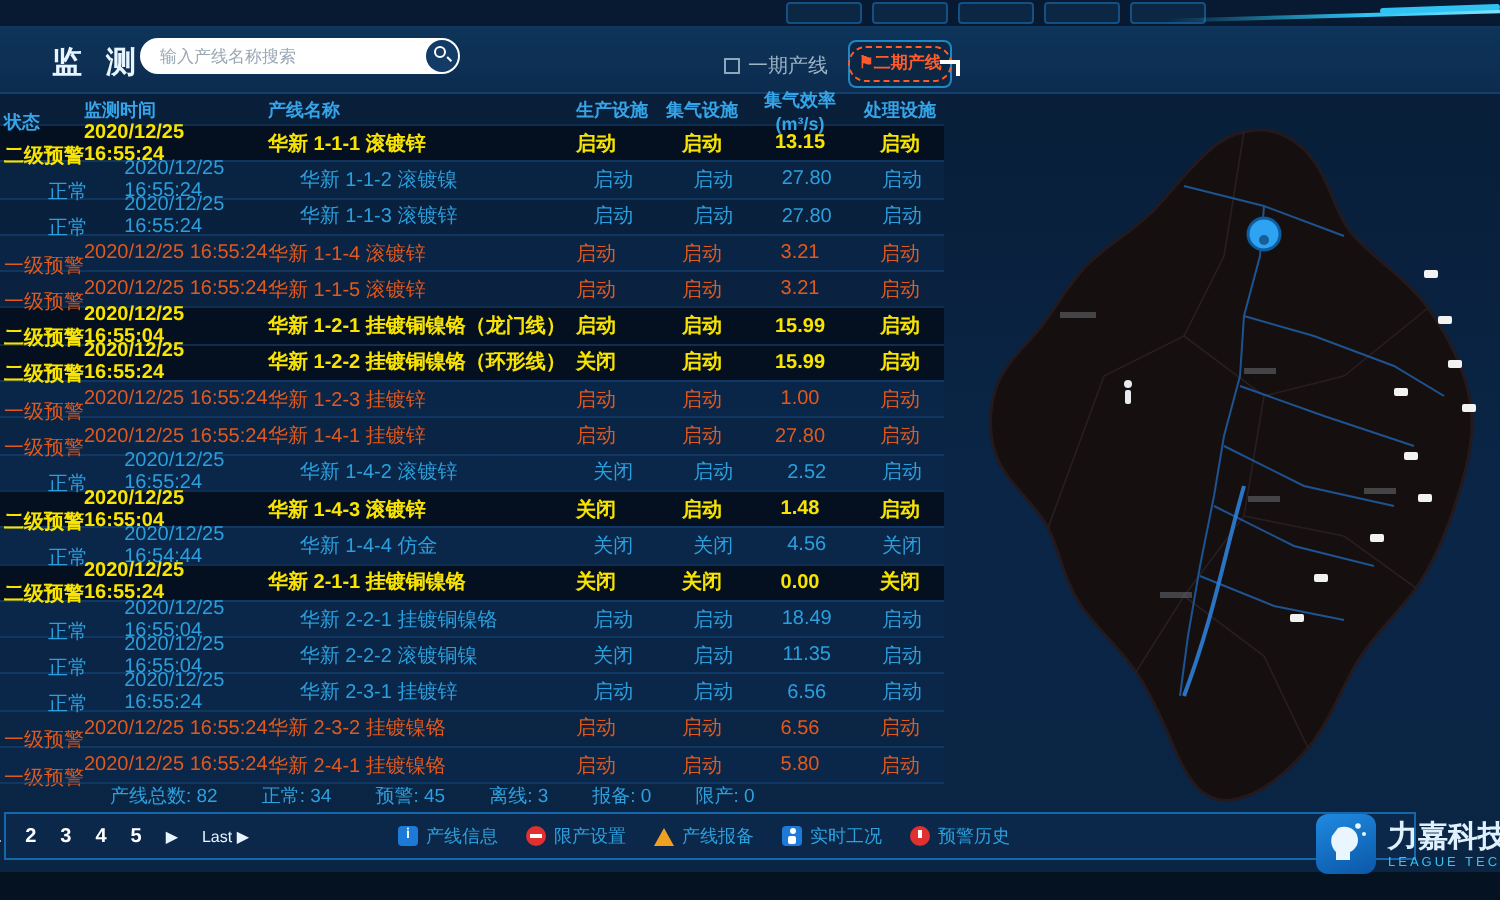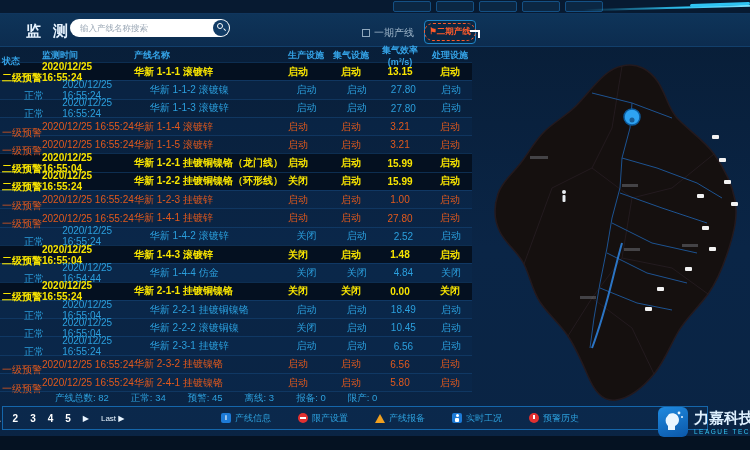--- a/index.html
+++ b/index.html
@@ -48,21 +48,21 @@
   
   .summary{position:absolute;left:0;top:391px;width:472px;height:14px;display:flex;align-items:center;
     padding-left:55px;gap:22px;font-size:9.5px;color:#2da0dd;border-top:1px solid rgba(22,71,122,.55);}
   .sumitem{white-space:nowrap;}
   
   .footer{position:absolute;left:2px;top:406px;width:706px;height:24px;border:1px solid #1566aa;
     background:rgba(18,60,110,.18);display:flex;align-items:center;}
   .pagination{display:flex;align-items:center;gap:12px;margin-left:-8px;color:#fff;font-weight:bold;font-size:10px;}
   .page{cursor:pointer;}
   .pgnext,.pglast{font-size:8px;font-weight:normal;color:#e8f4ff;cursor:pointer;}
-  .toolbtns{position:absolute;left:196px;display:flex;gap:27px;align-items:center;margin-left:22px;}
+  .toolbtns{position:absolute;left:196px;display:flex;gap:14px;align-items:center;}
   .toolbtn{display:flex;align-items:center;gap:4px;font-size:9px;color:#2da0dd;cursor:pointer;white-space:nowrap;}
   .ic{display:inline-block;width:10px;height:10px;position:relative;}
   .ic-info{background:#1d7ad6;border-radius:2px;color:#fff;font-size:7px;font-weight:bold;text-align:center;line-height:10px;}
   .ic-limit{background:#e03030;border-radius:50%;}
   .ic-limit:after{content:"";position:absolute;left:2px;top:4px;width:6px;height:2px;background:#fff;}
   .ic-warn{width:0;height:0;border-left:5px solid transparent;border-right:5px solid transparent;border-bottom:9px solid #f0a020;}
   .ic-person{background:#1d7ad6;border-radius:2px;}
   .ic-person:before{content:"";position:absolute;left:3.5px;top:1px;width:3px;height:3px;border-radius:50%;background:#fff;}
   .ic-person:after{content:"";position:absolute;left:3px;top:5px;width:4px;height:4px;background:#fff;border-radius:1px;}
   .ic-alarm{background:#e03030;border-radius:50%;}
@@ -223,21 +223,21 @@
           <div class="c4">启动</div>
           <div class="c5">1.48</div>
           <div class="c6">启动</div>
         </div>
         <div class="row lv-normal">
           <div class="c0">正常</div>
           <div class="c1">2020/12/25 16:54:44</div>
           <div class="c2">华新 1-4-4 仿金</div>
           <div class="c3">关闭</div>
           <div class="c4">关闭</div>
-          <div class="c5">4.84</div>
+          <div class="c5">4.56</div>
           <div class="c6">关闭</div>
         </div>
         <div class="row lv-warn2">
           <div class="c0">二级预警</div>
           <div class="c1">2020/12/25 16:55:24</div>
           <div class="c2">华新 2-1-1 挂镀铜镍铬</div>
           <div class="c3">关闭</div>
           <div class="c4">关闭</div>
           <div class="c5">0.00</div>
           <div class="c6">关闭</div>
@@ -250,21 +250,21 @@
           <div class="c4">启动</div>
           <div class="c5">18.49</div>
           <div class="c6">启动</div>
         </div>
         <div class="row lv-normal">
           <div class="c0">正常</div>
           <div class="c1">2020/12/25 16:55:04</div>
           <div class="c2">华新 2-2-2 滚镀铜镍</div>
           <div class="c3">关闭</div>
           <div class="c4">启动</div>
-          <div class="c5">10.45</div>
+          <div class="c5">11.35</div>
           <div class="c6">启动</div>
         </div>
         <div class="row lv-normal">
           <div class="c0">正常</div>
           <div class="c1">2020/12/25 16:55:24</div>
           <div class="c2">华新 2-3-1 挂镀锌</div>
           <div class="c3">启动</div>
           <div class="c4">启动</div>
           <div class="c5">6.56</div>
           <div class="c6">启动</div>

